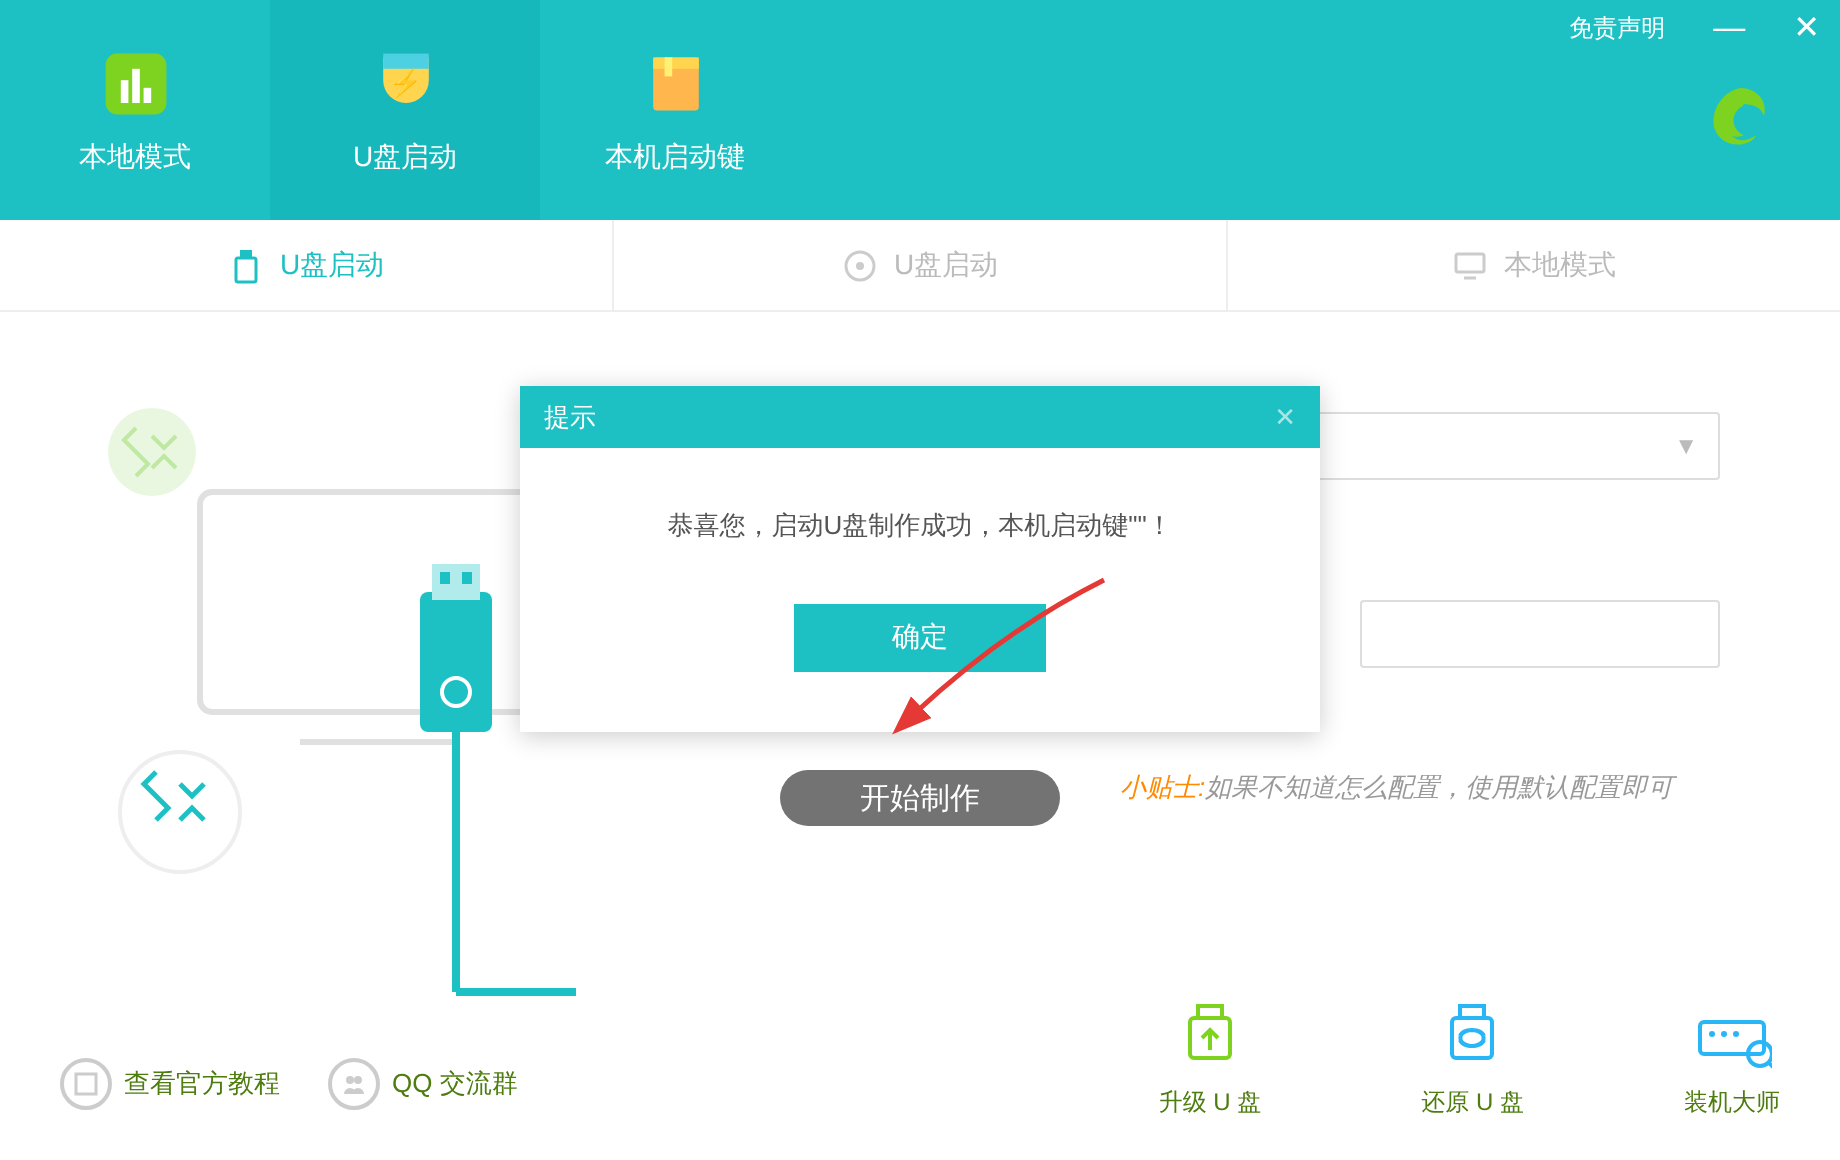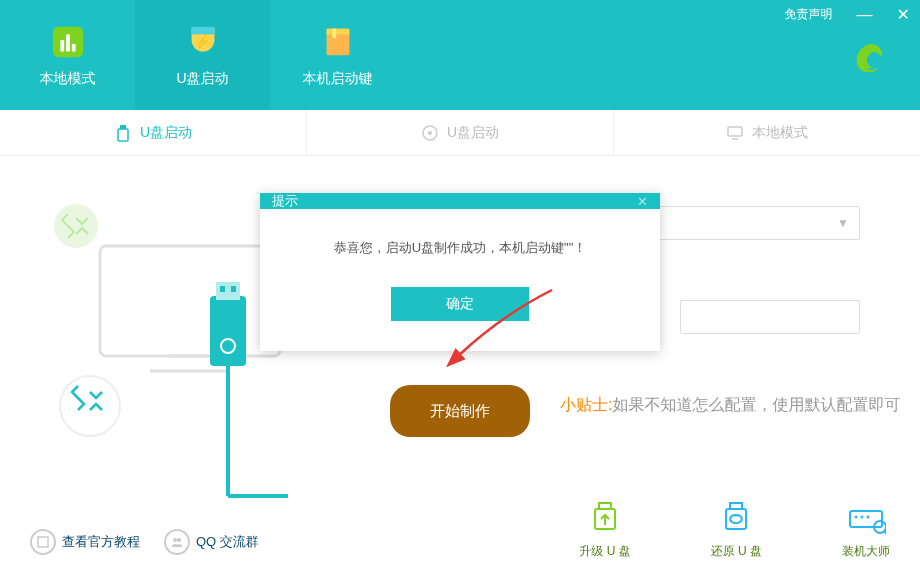--- a/index.html
+++ b/index.html
@@ -27,37 +27,37 @@
   .sub-tab svg { width: 18px; height: 18px; }
 
   .content { position: relative; height: 360px; }
   .illustration { position: absolute; left: 40px; top: 30px; width: 280px; height: 320px; }
 
   .form-area { position: absolute; right: 60px; top: 50px; width: 340px; }
   .select-box { height: 34px; border: 1px solid #ddd; border-radius: 2px; display: flex; align-items: center; justify-content: flex-end; padding: 0 10px; margin-bottom: 60px; cursor: pointer; }
   .select-box .chev { color: #bbb; font-size: 12px; }
   .small-box { height: 34px; width: 180px; border: 1px solid #ddd; border-radius: 2px; margin-left: auto; margin-bottom: 20px; }
 
-  .start-btn { position: absolute; left: 390px; top: 385px; width: 140px; height: 52px; background: #a16207; color: #fff; border-radius: 20px; display: flex; align-items: center; justify-content: center; font-size: 15px; cursor: pointer; }
-  .tip { position: absolute; left: 560px; top: 395px; font-size: 16px; color: #999; }
+  .start-btn { position: absolute; left: 390px; top: 385px; width: 140px; height: 28px; background: #737373; color: #fff; border-radius: 20px; display: flex; align-items: center; justify-content: center; font-size: 15px; cursor: pointer; }
+  .tip { position: absolute; left: 560px; top: 385px; font-size: 13px; color: #999; font-style: italic; }
   .tip .lbl { color: #ff8a00; }
 
   .bottom-actions { position: absolute; right: 30px; bottom: 20px; display: flex; gap: 36px; }
   .baction { display: flex; flex-direction: column; align-items: center; gap: 6px; font-size: 12px; color: #4d7c0f; cursor: pointer; margin-left: 44px; }
   .baction svg { width: 40px; height: 36px; }
 
   .bottom-left { position: absolute; left: 30px; bottom: 25px; display: flex; gap: 24px; }
-  .blbtn { display: flex; align-items: center; gap: 6px; font-size: 13px; color: #0c4a6e; cursor: pointer; }
+  .blbtn { display: flex; align-items: center; gap: 6px; font-size: 13px; color: #4d7c0f; cursor: pointer; }
   .blbtn .circ { width: 26px; height: 26px; border: 2px solid #ccc; border-radius: 50%; display: flex; align-items: center; justify-content: center; }
 
   .modal { position: absolute; left: 260px; top: 193px; width: 400px; background: #fff; box-shadow: 0 2px 12px rgba(0,0,0,0.2); z-index: 10; }
-  .modal-title { height: 16px; background: #1ec1c3; color: #fff; font-size: 13px; display: flex; align-items: center; padding: 0 12px; justify-content: space-between; }
+  .modal-title { height: 31px; background: #1ec1c3; color: #fff; font-size: 13px; display: flex; align-items: center; padding: 0 12px; justify-content: space-between; }
   .modal-close { cursor: pointer; opacity: 0.6; }
   .modal-body { padding: 30px 20px 20px; text-align: center; font-size: 13px; color: #555; }
-  .modal-ok { width: 138px; height: 34px; background: #1ec1c3; color: #fff; display: flex; align-items: center; justify-content: center; margin: 30px auto 10px; cursor: pointer; font-size: 14px; }
+  .modal-ok { width: 126px; height: 34px; background: #1ec1c3; color: #fff; display: flex; align-items: center; justify-content: center; margin: 30px auto 10px; cursor: pointer; font-size: 14px; }
 
   .arrow { position: absolute; z-index: 20; left: 442px; top: 285px; pointer-events: none; }
 </style>
 </head>
 <body>
 
 <div class="header">
   <div class="nav-tabs">
     <div class="nav-tab">
       <div class="nav-icon">

